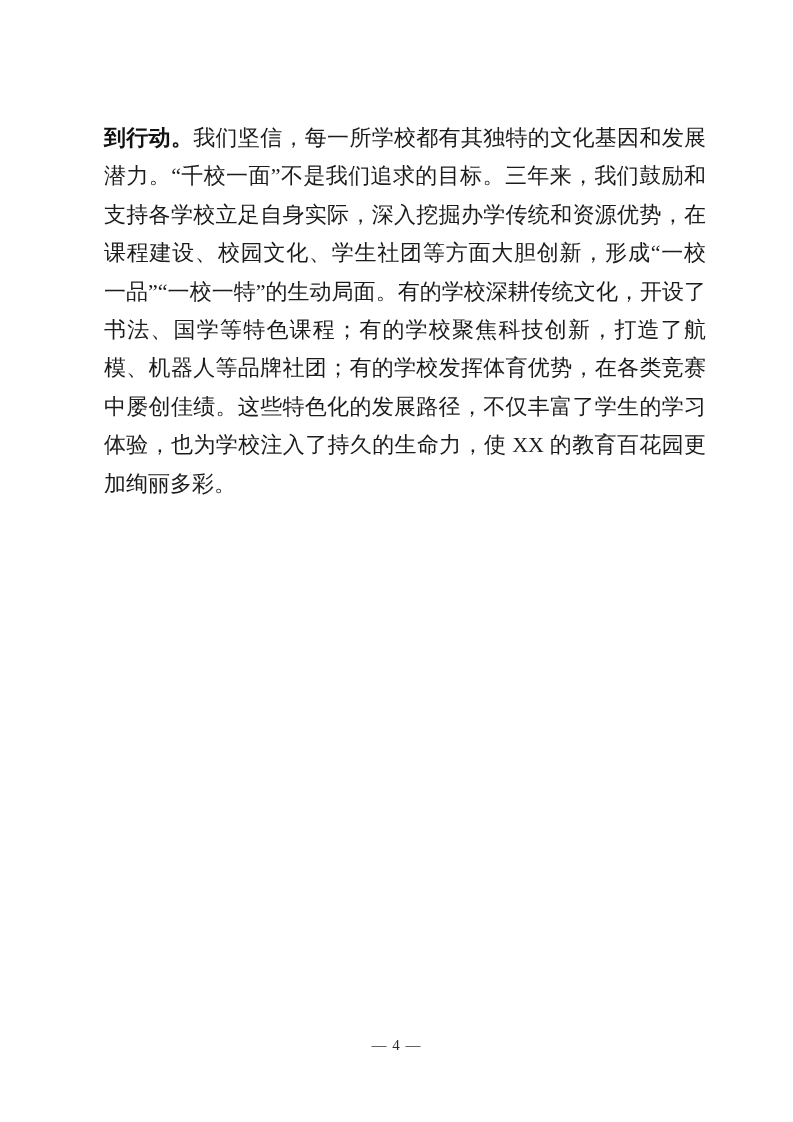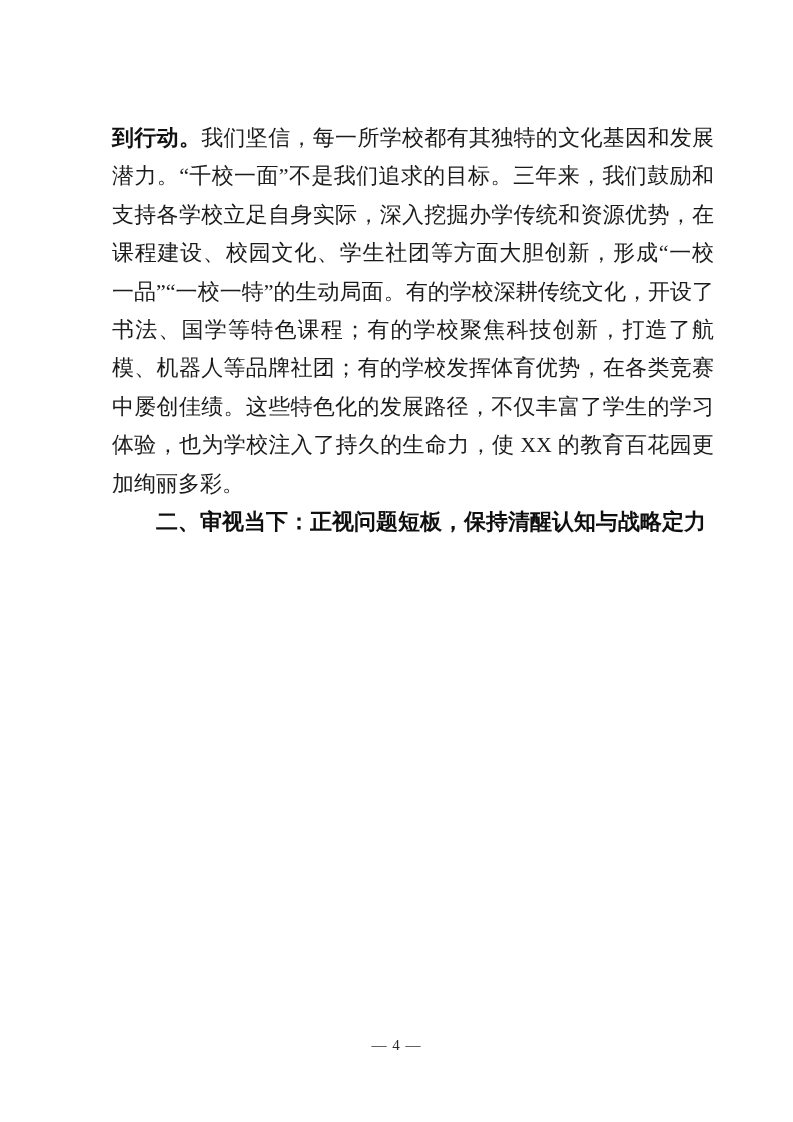--- a/index.html
+++ b/index.html
@@ -15,21 +15,21 @@
     font-family: "Liberation Serif", "DejaVu Serif", serif;
     color: #1b1b1b;
   }
   .doc-page {
     position: absolute;
     inset: 0;
     background: #ffffff;
   }
   .doc-content {
     position: absolute;
-    left: 112px;
+    left: 104px;
     top: 119px;
     width: 602px;
     font-size: 22px;
     line-height: 38.4px;
     text-align: justify;
     text-justify: inter-character;
     letter-spacing: 0;
   }
   .para {
     margin: 0;
@@ -70,21 +70,20 @@
 </head>
 <body>
 
 <div class="doc-page">
 
   <div class="doc-content">
 
     <p class="para no-indent"><span class="bold-lead">到行动。</span><span>我们坚信，每一所学校都有其独特的文化基因和发展潜力。“千校一面”不是我们追求的目标。三年来，我们鼓励和支持各学校立足自身实际，深入挖掘办学传统和资源优势，在课程建设、校园文化、学生社团等方面大胆创新，形成“一校一品”“一校一特”的生动局面。有的学校深耕传统文化，开设了书法、国学等特色课程；有的学校聚焦科技创新，打造了航模、机器人等品牌社团；有的学校发挥体育优势，在各类竞赛中屡创佳绩。这些特色化的发展路径，不仅丰富了学生的学习体验，也为学校注入了持久的生命力，使 XX 的教育百花园更加绚丽多彩。</span></p>
 
 
-    <h2 class="section-heading">二、审视当下：正视问题短板，保持清醒认知与战略定力</h2>
 
 
 
   </div>
 
   <div class="page-footer">— 4 —</div>
 
 </div>
 
 </body></html>

